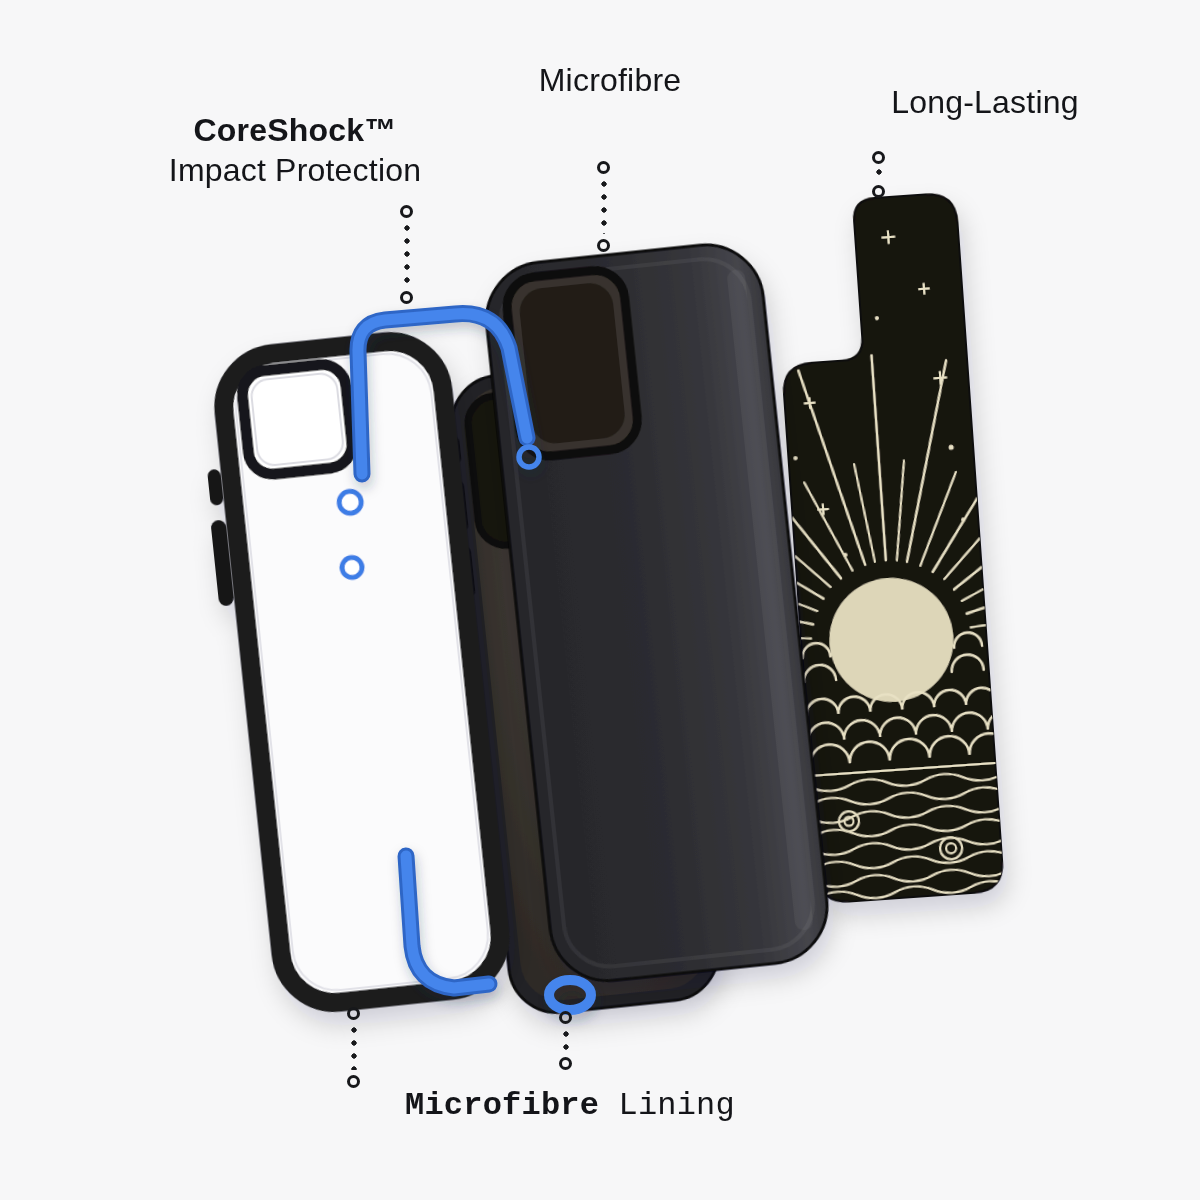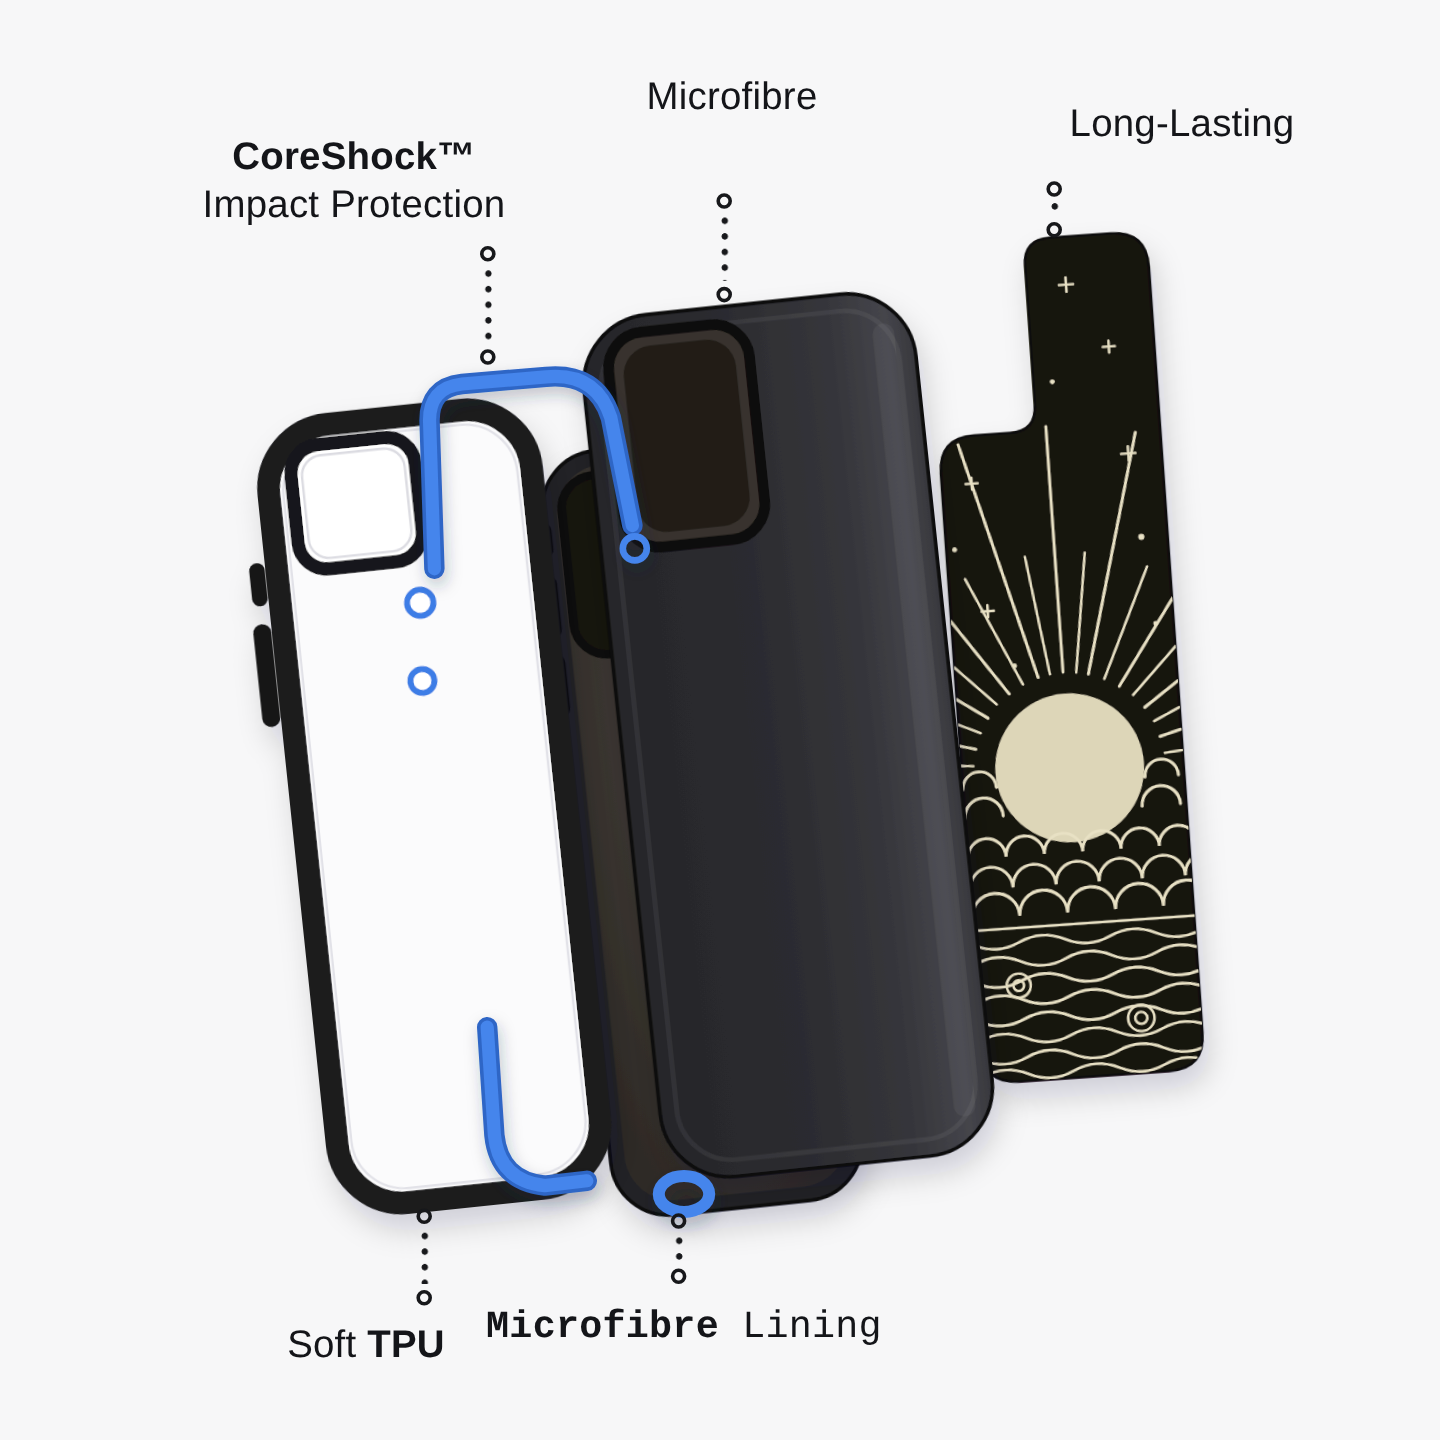--- a/index.html
+++ b/index.html
@@ -135,23 +135,20 @@
   </div>
 
   <div class="lbl" style="left:430px;top:60px;width:360px;">
     <div><span>Microfibre</span></div>
   </div>
 
   <div class="lbl" style="left:810px;top:82px;width:350px;text-align:center;">
     <div><span>Long-Lasting</span></div>
   </div>
 
-  <div class="lbl" style="left:160px;top:1100px;width:290px;">
-    <span>Soft </span><span class="b">TPU</span>
-  </div>
 
   <div class="lbl" style="left:395px;top:1086px;width:350px;font-family:Liberation Mono, monospace;">
     <span class="b">Microfibre</span><span> Lining</span>
   </div>
 
   <div>
     <div class="ldot" style="left:400px;top:205px;"></div>
     <div class="lline" style="left:404px;top:222px;height:64px;"></div>
     <div class="ldot" style="left:400px;top:291px;"></div>
   </div>

